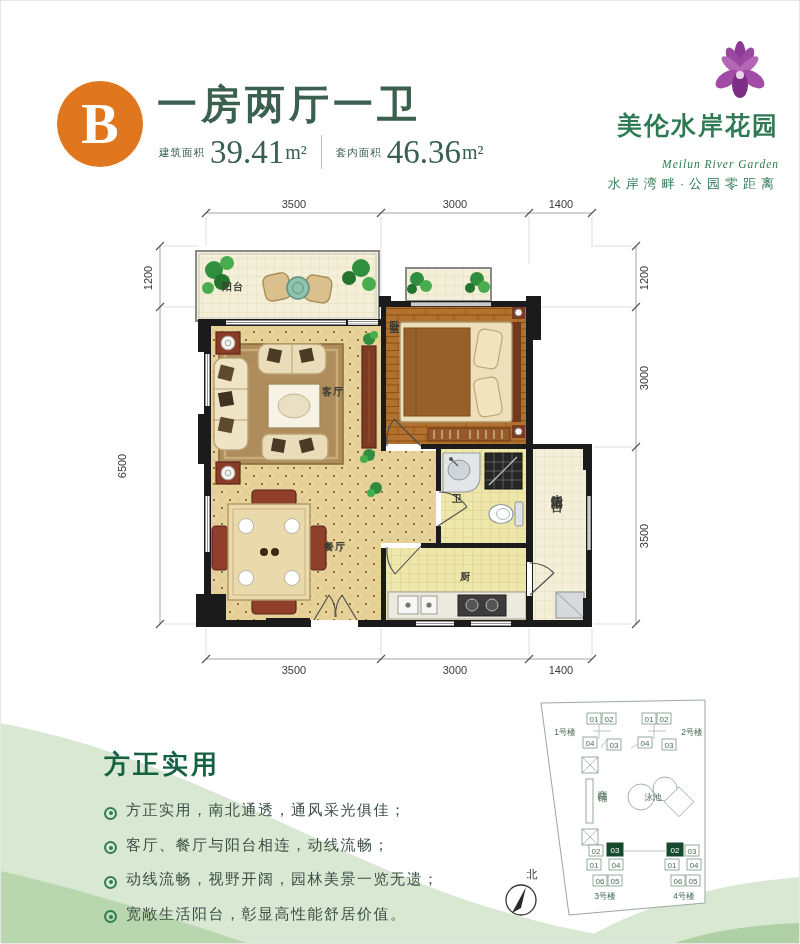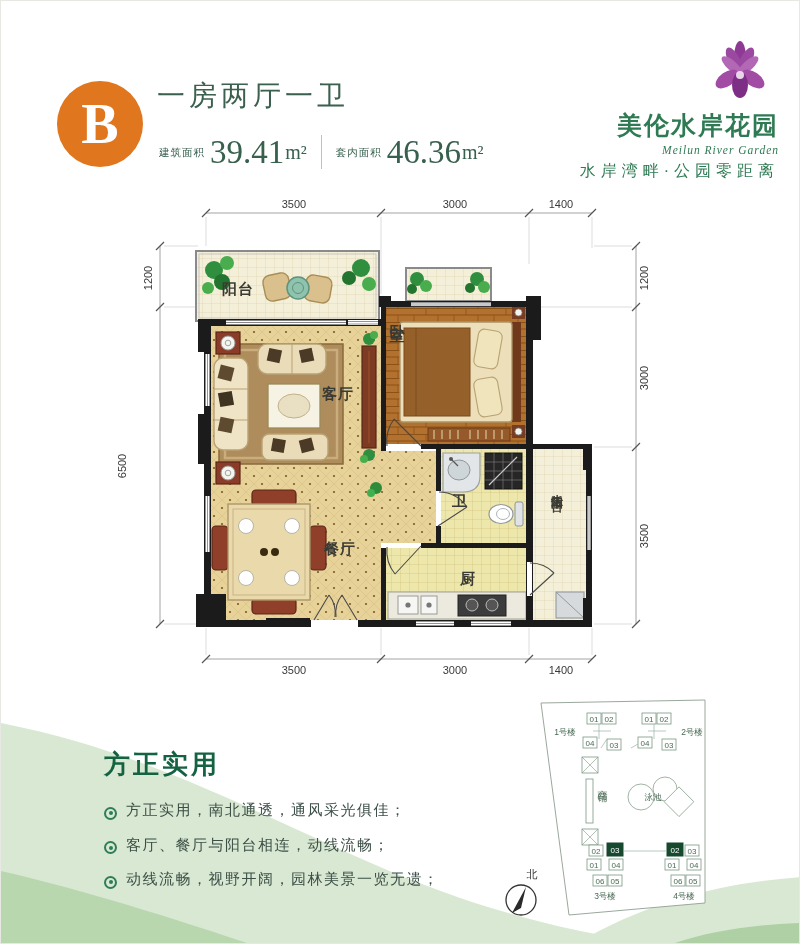--- a/index.html
+++ b/index.html
@@ -2,34 +2,34 @@
 <html><head>
 <meta charset="utf-8">
 <style>
   html,body{margin:0;padding:0;background:#fff;}
   .page{position:relative;width:800px;height:944px;background:#ffffff;overflow:hidden;
         font-family:"Liberation Sans",sans-serif;border:1px solid #e7e7e4;box-sizing:border-box;}
   
   .badge{position:absolute;left:56px;top:80px;width:86px;height:86px;border-radius:50%;
          background:#e0761d;color:#fff;display:flex;align-items:center;justify-content:center;
          font-family:"Liberation Serif",serif;font-size:56px;font-weight:bold;}
-  .title{position:absolute;left:156px;top:76px;font-size:28px;font-weight:normal;color:#3c604f;
+  .title{position:absolute;left:156px;top:76px;font-size:40px;font-weight:bold;color:#3c604f;
          letter-spacing:4px;}
   .arearow{position:absolute;left:158px;top:134px;display:flex;align-items:center;color:#38604e;}
   .alabel{display:flex;flex-direction:row;font-size:10.5px;line-height:1.2;letter-spacing:1px;margin-right:5px;}
   .avalue{font-family:"Liberation Serif",serif;font-size:33px;line-height:1;}
   .aunit{font-family:"Liberation Serif",serif;font-size:20px;margin-left:1px;}
   .adivider{width:1px;height:34px;background:#b9c4bd;margin:0 14px;}
   .logo{position:absolute;left:540px;top:38px;width:238px;text-align:right;color:#2e7a52;}
   .logo-name{font-family:"Liberation Serif",serif;font-size:25px;font-weight:bold;letter-spacing:2px;margin-top:2px;}
-  .logo-eng{font-family:"Liberation Serif",serif;font-style:italic;font-size:11.5px;margin-top:2px;letter-spacing:1px;}
-  .logo-tag{font-size:16px;letter-spacing:5px;margin-top:5px;}
+  .logo-eng{font-family:"Liberation Serif",serif;font-style:italic;font-size:11.5px;margin-top:16px;letter-spacing:1px;}
+  .logo-tag{font-size:13px;letter-spacing:5px;margin-top:5px;}
   
   .plan{position:absolute;left:85px;top:195px;width:620px;height:480px;}
-  .rlabel{position:absolute;font-size:15px;font-weight:bold;color:#3a3a34;letter-spacing:1px;}
+  .rlabel{position:absolute;font-size:10px;font-weight:bold;color:#3a3a34;letter-spacing:1px;}
   .rlabel.vert{writing-mode:vertical-rl;letter-spacing:2px;}
   
   .waves{position:absolute;left:0;top:688px;width:800px;height:256px;}
   .review{position:absolute;left:103px;top:746px;width:420px;}
   .review-title{font-size:26px;font-weight:bold;color:#156243;letter-spacing:3px;margin-bottom:18px;}
   .bullet-row{display:flex;align-items:flex-end;margin-bottom:15px;}
   .bullet-icon{flex:0 0 13px;width:13px;height:13px;border:2px solid #2f7d57;border-radius:50%;
                box-sizing:border-box;margin:3px 9px 0 0;position:relative;}
   .bullet-icon::after{content:"";position:absolute;left:2.5px;top:2.5px;width:4px;height:4px;
                border-radius:50%;background:#2f7d57;}
@@ -350,20 +350,24 @@
       <span class="bullet-text">方正实用，南北通透，通风采光俱佳；</span>
     </div>
     <div class="bullet-row">
       <span class="bullet-icon"></span>
       <span class="bullet-text">客厅、餐厅与阳台相连，动线流畅；</span>
     </div>
     <div class="bullet-row">
       <span class="bullet-icon"></span>
       <span class="bullet-text">动线流畅，视野开阔，园林美景一览无遗；</span>
     </div>
+    <div class="bullet-row">
+      <span class="bullet-icon"></span>
+      <span class="bullet-text">宽敞生活阳台，彰显高性能舒居价值。</span>
+    </div>
   </div>
 
   <svg class="siteplan" viewBox="0 0 300 250">
     <polygon points="60,10 224,7 224,210 88,222" fill="#ffffff" stroke="#9aa89d" stroke-width="1"></polygon>
     <g font-size="8" fill="#4a6a55" text-anchor="middle">
 
       <g>
         <rect x="106" y="20" width="14" height="11" fill="#fff" stroke="#7b9a83" stroke-width="0.8"></rect>
         <rect x="121" y="20" width="14" height="11" fill="#fff" stroke="#7b9a83" stroke-width="0.8"></rect>
         <rect x="102" y="44" width="14" height="11" fill="#fff" stroke="#7b9a83" stroke-width="0.8"></rect>

